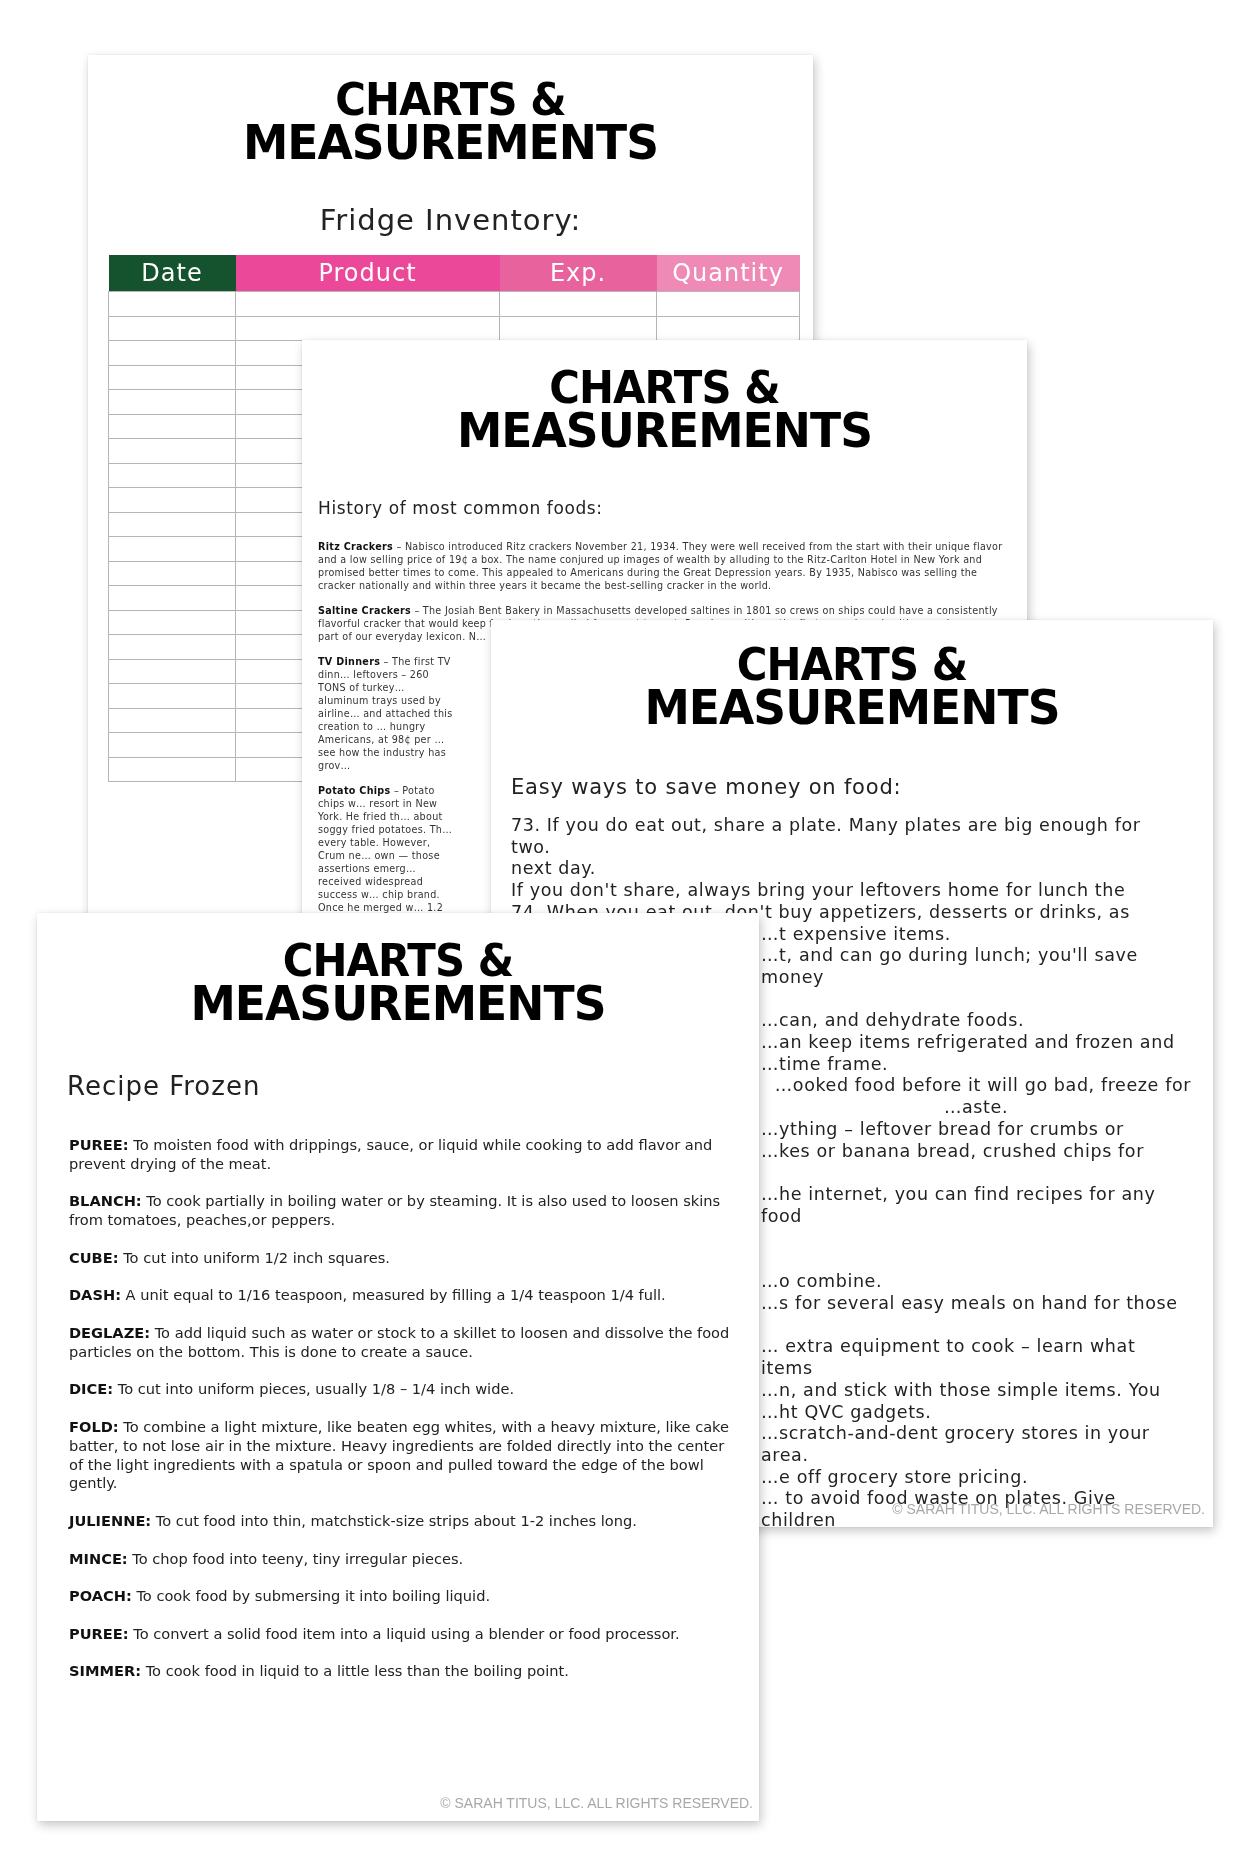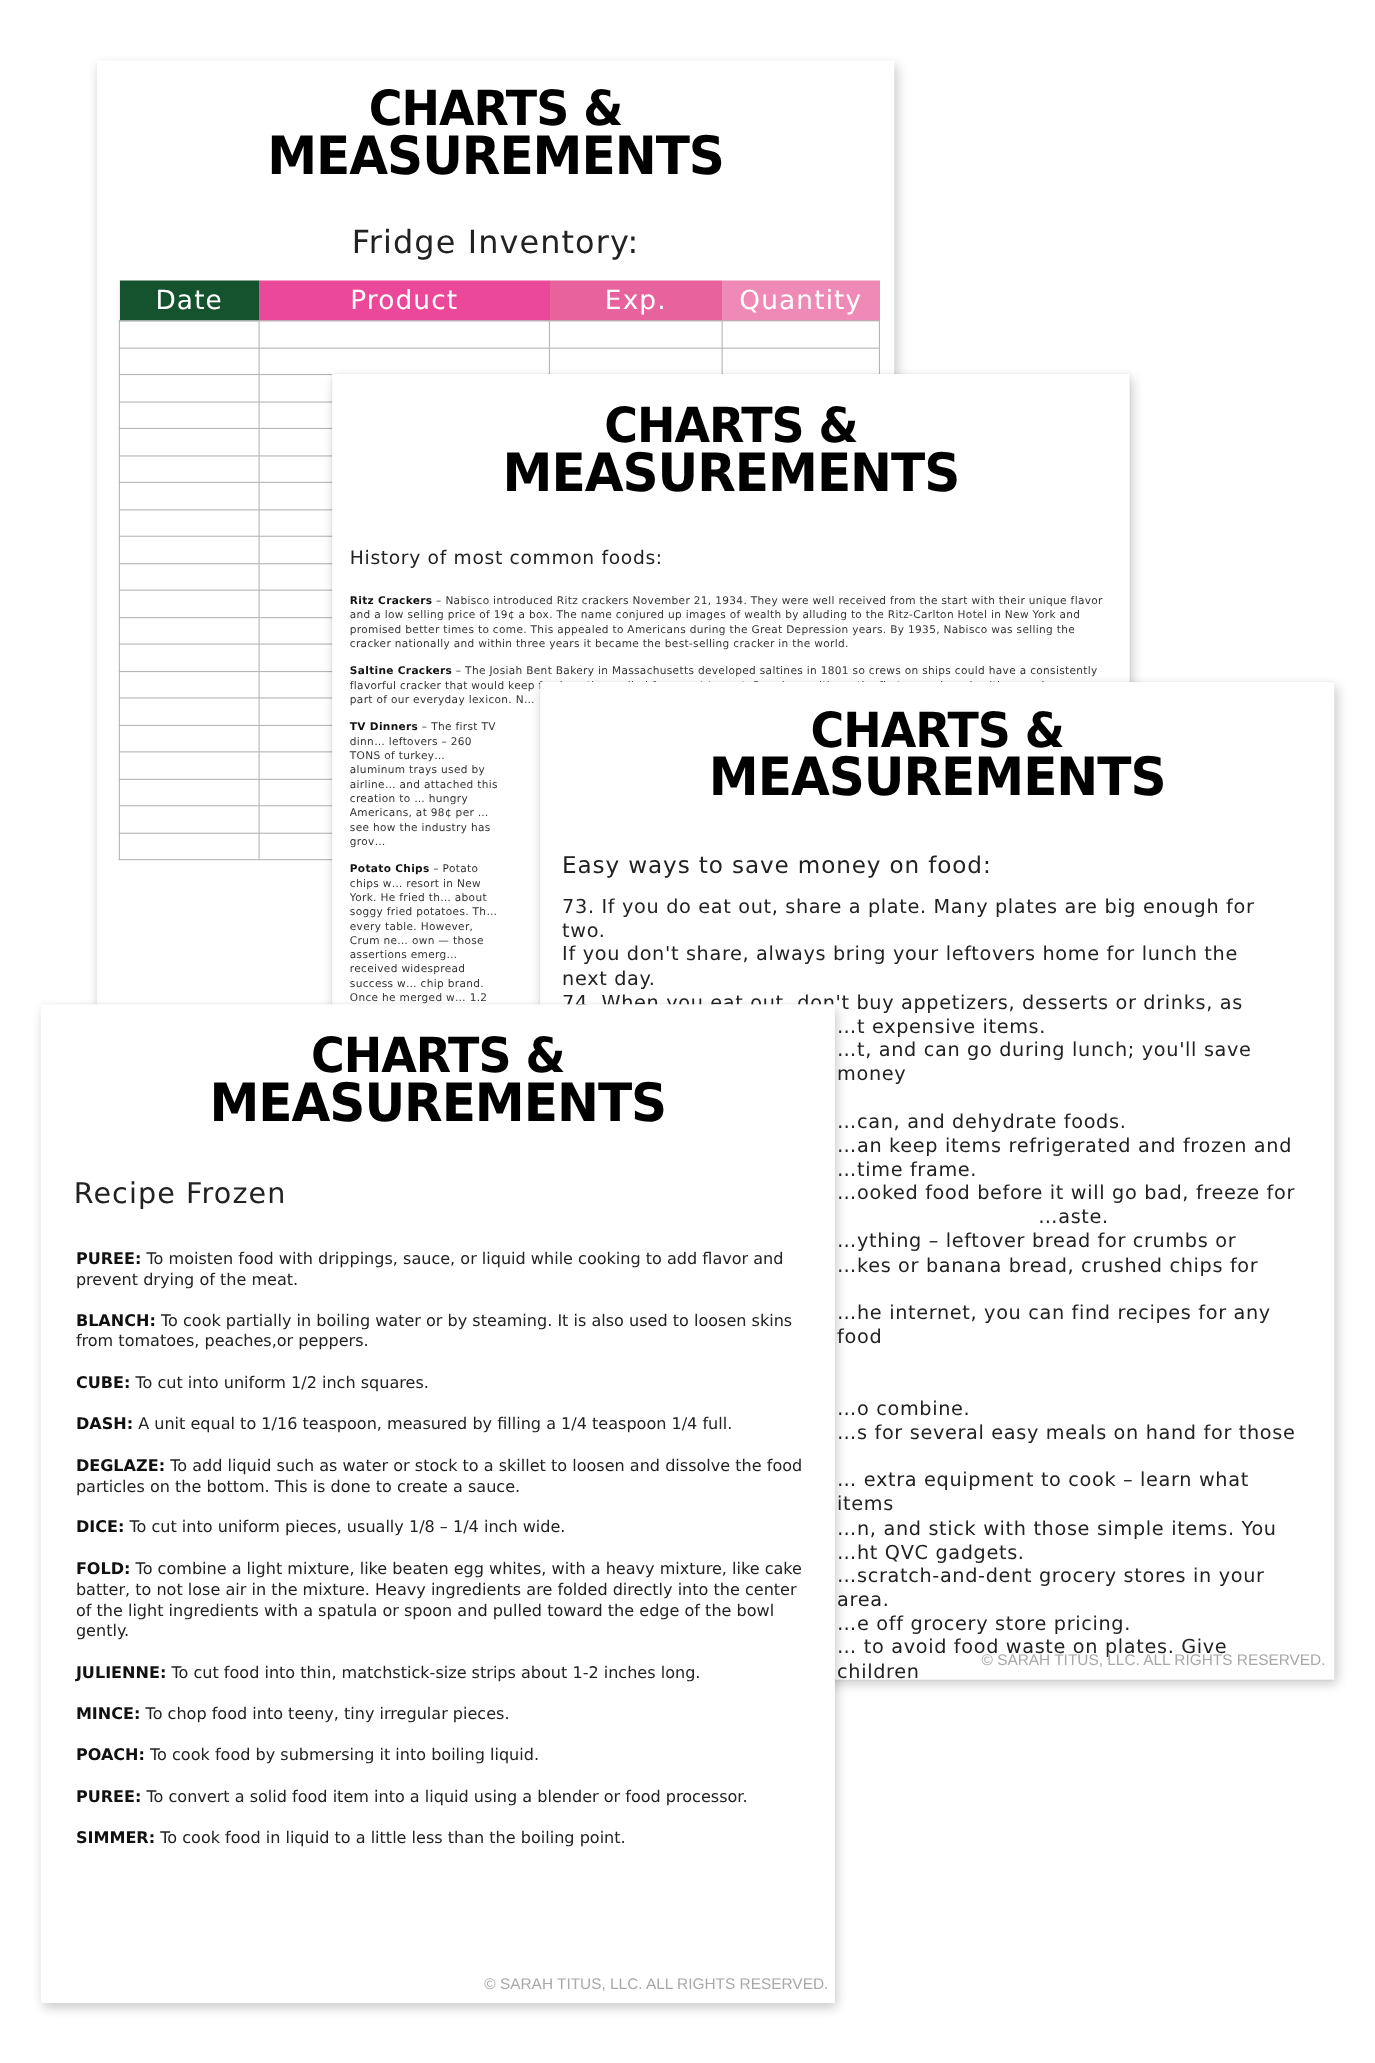--- a/index.html
+++ b/index.html
@@ -206,30 +206,30 @@
 
 <div class="page" id="p3">
   <div class="brand">
     <span class="l1">CHARTS &amp;</span>
     <span class="l2">MEASUREMENTS</span>
   </div>
   <div class="ptitle">Easy ways to save money on food:</div>
   <div class="list" id="save-list">
       <p>73. If you do eat out, share a plate. Many plates are big enough for</p>
       <p>two.</p>
+      <p>next day.</p>
       <p>If you don't share, always bring your leftovers home for lunch the</p>
-      <p>next day.</p>
       <p>74. When you eat out, don't buy appetizers, desserts or drinks, as</p>
       <p style="padding-left: 250px;">…t expensive items.</p>
       <p style="padding-left: 250px;">…t, and can go during lunch; you'll save money</p>
       <p style="padding-left: 250px;">&nbsp;</p>
       <p style="padding-left: 250px;">…can, and dehydrate foods.</p>
       <p style="padding-left: 250px;">…an keep items refrigerated and frozen and</p>
       <p style="padding-left: 250px;">…time frame.</p>
-      <p style="padding-left: 250px;">…ooked food before it will go bad, freeze for</p>
+      <p style="padding-left: 250px; text-align: right;">…ooked food before it will go bad, freeze for</p>
       <p style="padding-left: 250px; text-align: center;">…aste.</p>
       <p style="padding-left: 250px;">…ything – leftover bread for crumbs or</p>
       <p style="padding-left: 250px;">…kes or banana bread, crushed chips for</p>
       <p style="padding-left: 250px;">&nbsp;</p>
       <p style="padding-left: 250px;">…he internet, you can find recipes for any food</p>
       <p style="padding-left: 250px; margin-top: 44px;">…o combine.</p>
       <p style="padding-left: 250px;">…s for several easy meals on hand for those</p>
       <p style="padding-left: 250px;">&nbsp;</p>
       <p style="padding-left: 250px;">… extra equipment to cook – learn what items</p>
       <p style="padding-left: 250px;">…n, and stick with those simple items. You</p>

